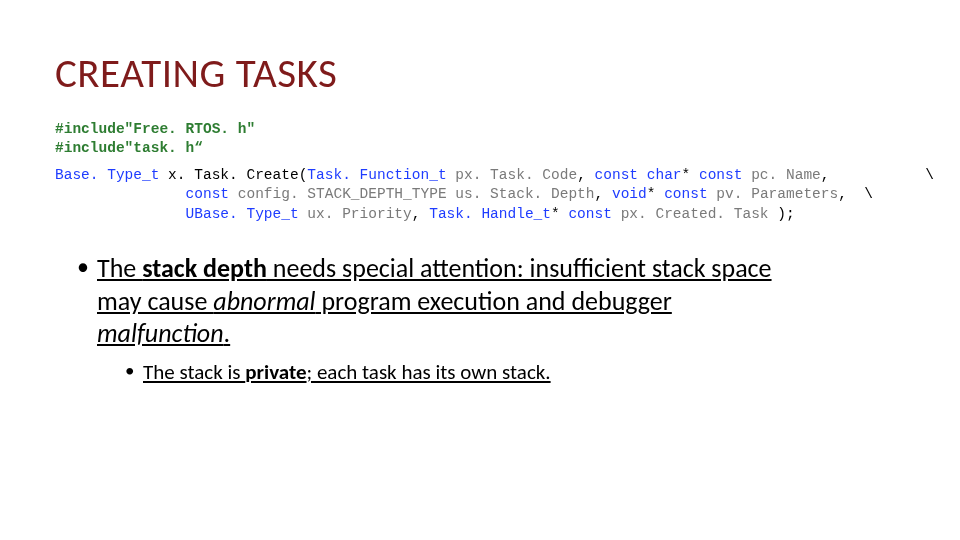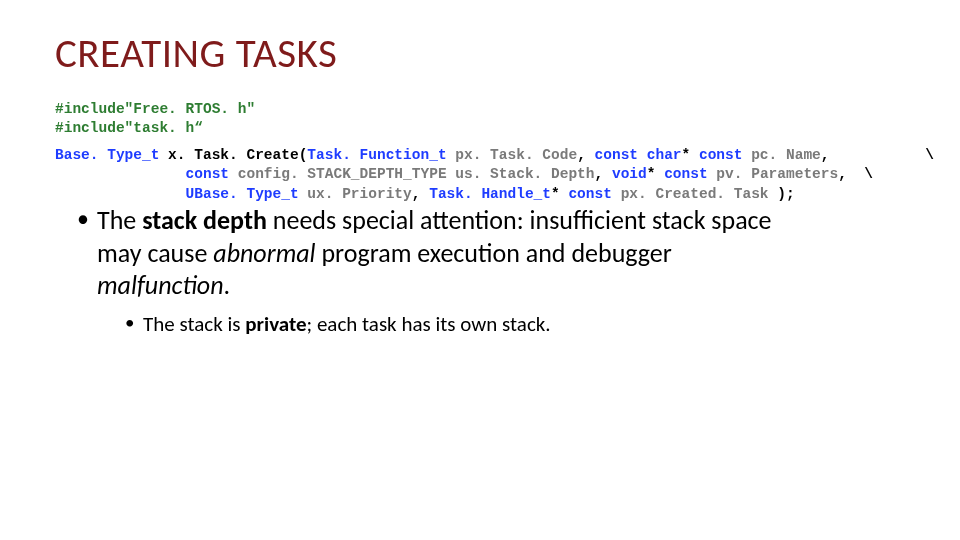--- a/index.html
+++ b/index.html
@@ -8,21 +8,21 @@
     width: 960px;
     height: 540px;
     background: #fff;
     font-family: Calibri, "Segoe UI", Arial, sans-serif;
     color: #000;
   }
   .slide {
     box-sizing: border-box;
     width: 860px;
     height: 540px;
-    padding: 28px 55px 20px 55px;
+    padding: 48px 55px 20px 55px;
     position: relative;
   }
   .title {
     font-family: "Calibri Light", Calibri, sans-serif;
     font-weight: 400;
     font-size: 41px;
     letter-spacing: 0.5px;
     color: #7f1b1b;
     margin: 0 0 22px 0;
   }
@@ -33,39 +33,41 @@
     line-height: 1.3;
     white-space: pre;
     color: #000;
     margin-bottom: 8px;
   }
   .code-block .grn { color: #2e7d32; }   
 
   .func-block {
     font-family: Consolas, "Courier New", monospace;
     font-size: 14.5px;
-    font-weight: bold;
+    font-weight: normal;
     line-height: 1.35;
     white-space: pre;
+    margin-bottom: 28px;
   }
   .func-block .blu { color: #1e3cff; }
   .func-block .gry { color: #7a7a7a; }
   .func-block .blk { color: #000; }
 
   ul.main-list {
     margin: 0 0 0 22px;
     padding: 0;
     list-style: none;
   }
   ul.main-list > li {
     position: relative;
     padding-left: 20px;
     font-size: 26px;
     line-height: 1.25;
     margin-bottom: 10px;
+    text-decoration: underline;
   }
   ul.main-list > li::before {
     content: "•";
     position: absolute;
     left: 0;
     top: 0;
     font-size: 24px;
   }
   .bold { font-weight: 700; }
   .ital { font-style: italic; }

